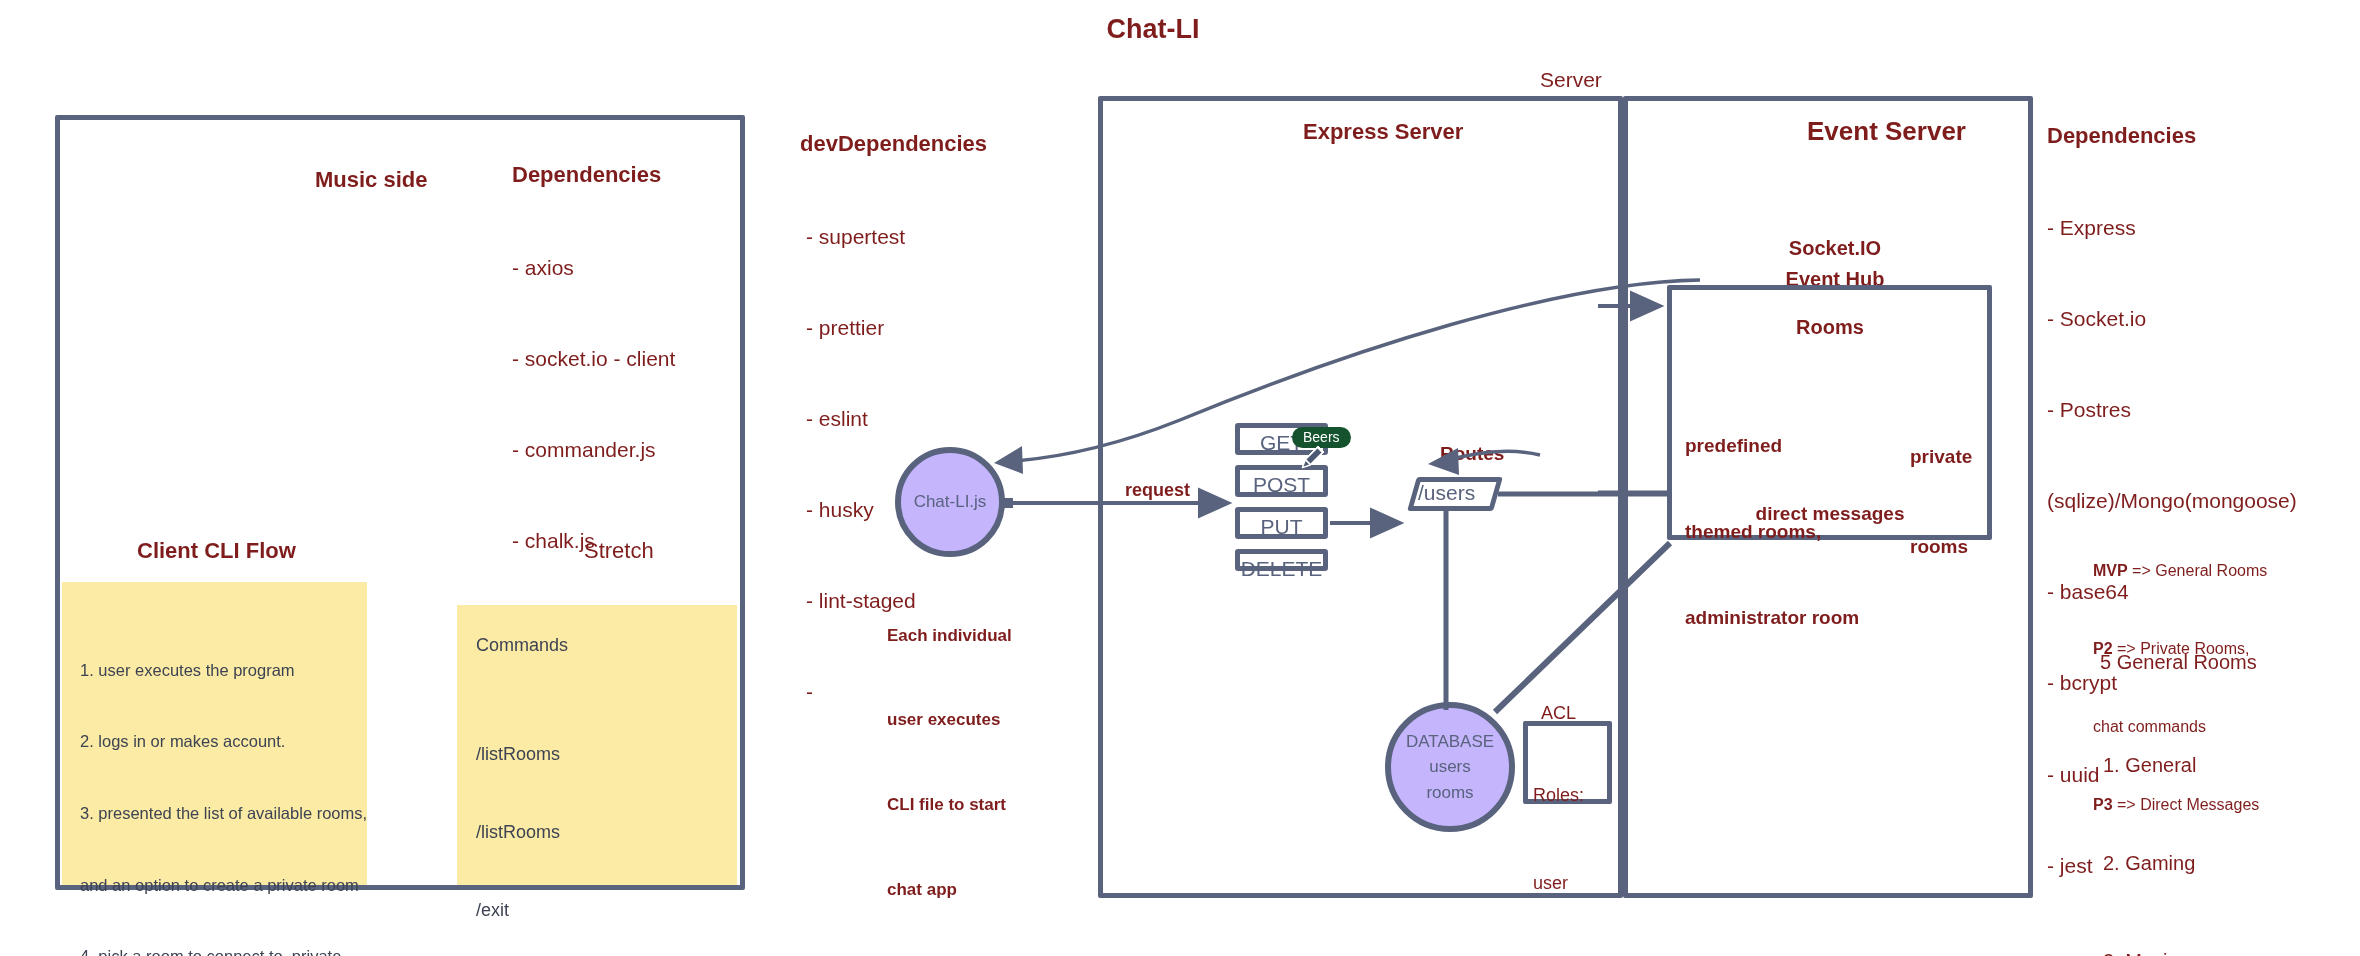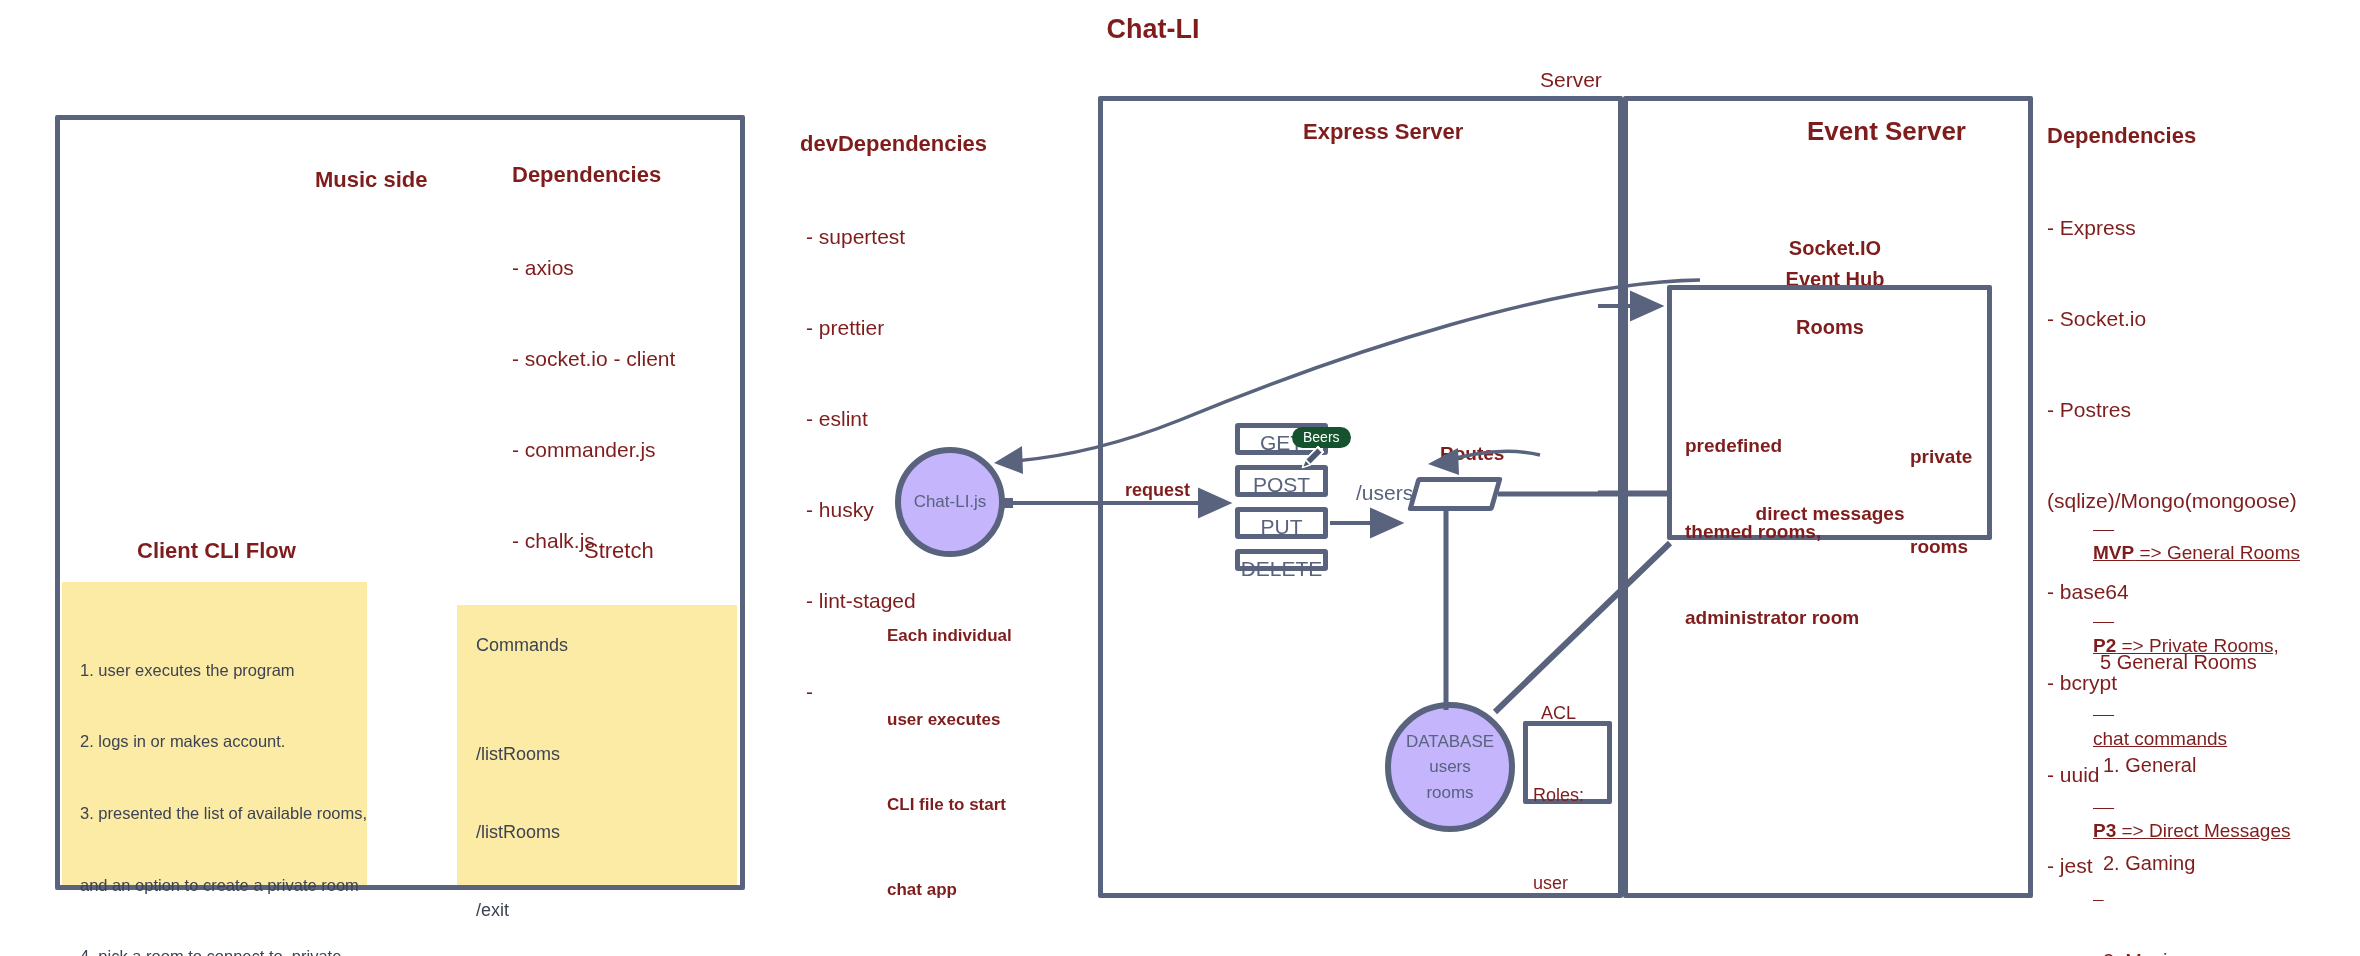--- a/index.html
+++ b/index.html
@@ -186,21 +186,21 @@
     <svg width="26" height="26" viewBox="0 0 26 26">
       <path d="M2 24 L5 15 L18 2 L24 8 L11 21 Z" fill="#ffffff" stroke="#ffffff" stroke-width="1"></path>
       <path d="M6.5 15.5 L17.5 4.5 L21.5 8.5 L10.5 19.5 Z" fill="#4d5873"></path>
       <path d="M3.6 22.4 L5.6 16.9 L9.1 20.4 Z" fill="#4d5873"></path>
     </svg>
   </div>
 
   <div class="txt bold" style="left:1440px;top:440px;font-size:19px;">Routes</div>
 
   <div class="para" style="left:1412px;top:477px;width:86px;height:34px;"></div>
-  <div class="para-label" style="left:1356px;top:481px;">/users</div>
+  <div class="para-label" style="left:1418px;top:481px;">/users</div>
 
   <div class="circle" style="left:1385px;top:702px;width:130px;height:130px;font-size:17px;line-height:1.5;">
     <span>DATABASE</span>
     <span>users</span>
     <span>rooms</span>
   </div>
 
   <div class="txt" style="left:1541px;top:700px;font-size:18px;">ACL</div>
   <div class="box" style="left:1523px;top:721px;width:89px;height:83px;"></div>
   <div class="txt lst" style="left:1533px;top:721px;font-size:18px;line-height:1.72;">
@@ -214,21 +214,21 @@
     <div>- Express</div>
     <div>- Socket.io</div>
     <div>- Postres</div>
     <div>(sqlize)/Mongo(mongoose)</div>
     <div>- base64</div>
     <div>- bcrypt</div>
     <div>- uuid</div>
     <div>- jest</div>
   </div>
 
-  <div class="txt lst" style="left:2093px;top:474px;font-size:19px;line-height:1.72;text-decoration:underline;">
+  <div class="txt lst" style="left:2093px;top:504px;font-size:16px;line-height:1.72;">
     <div><span class="bold">MVP</span><span> =&gt; General Rooms</span></div>
     <div><span class="bold">P2</span><span> =&gt; Private Rooms,</span></div>
     <div><span class="bold"></span><span>chat commands</span></div>
     <div><span class="bold">P3</span><span> =&gt; Direct Messages</span></div>
   </div>
 
   <div class="txt" style="left:2100px;top:648px;font-size:20px;">5 General Rooms</div>
   <div class="txt lst" style="left:2103px;top:681px;font-size:20px;line-height:1.74;">
     <div>1. General</div>
     <div>2. Gaming</div>

